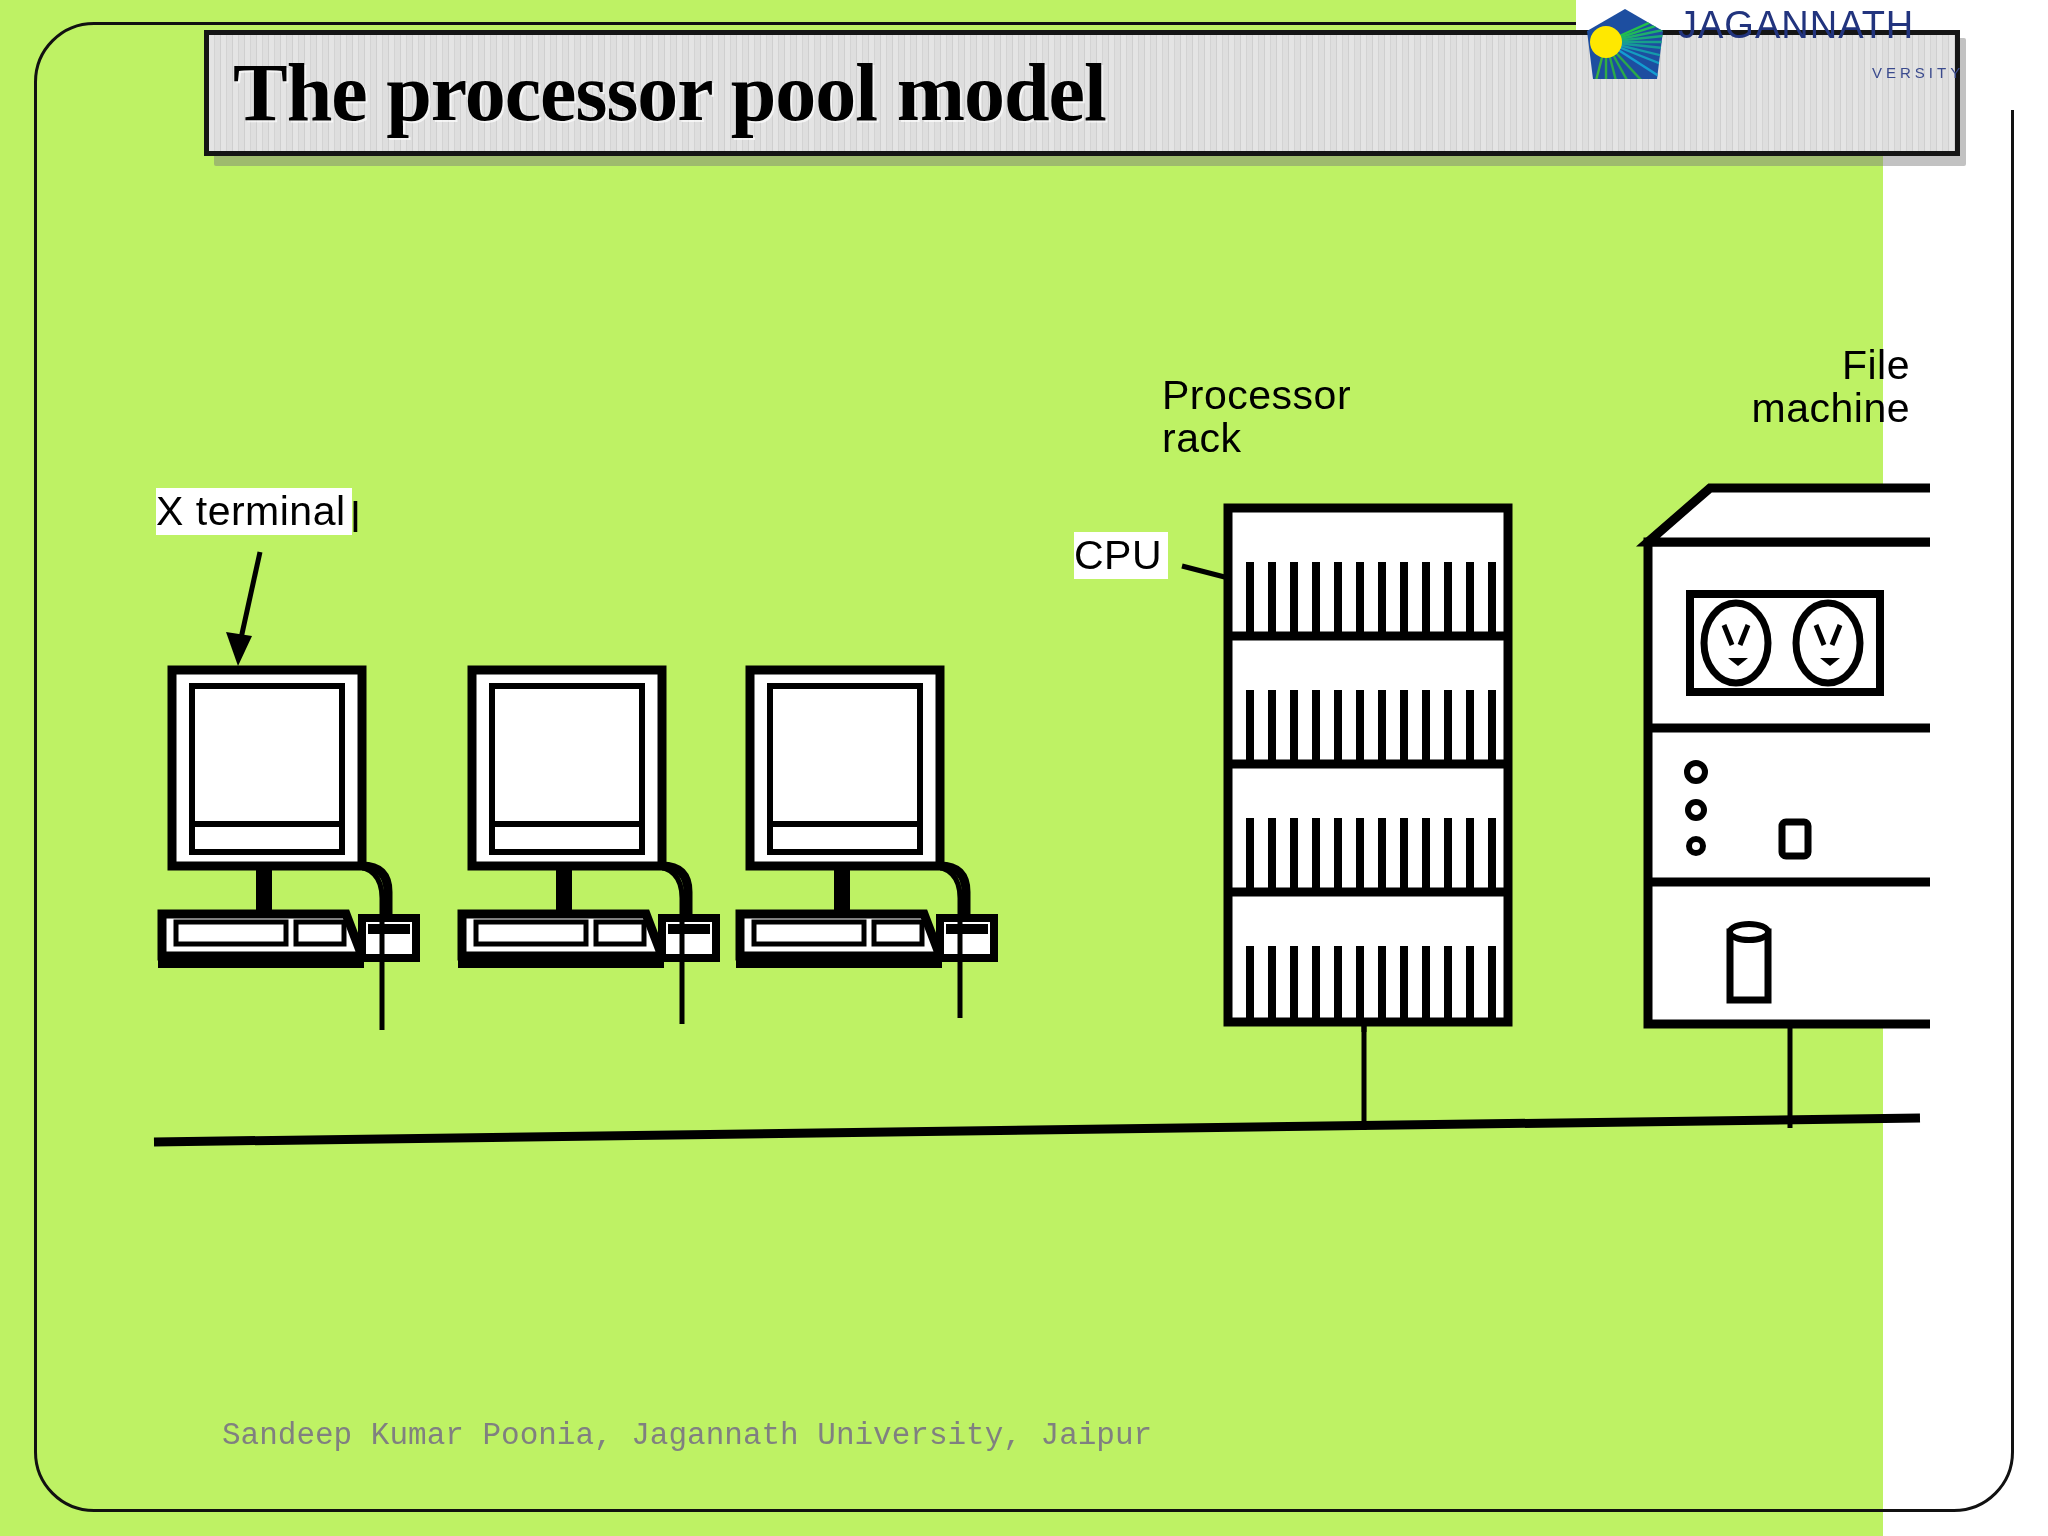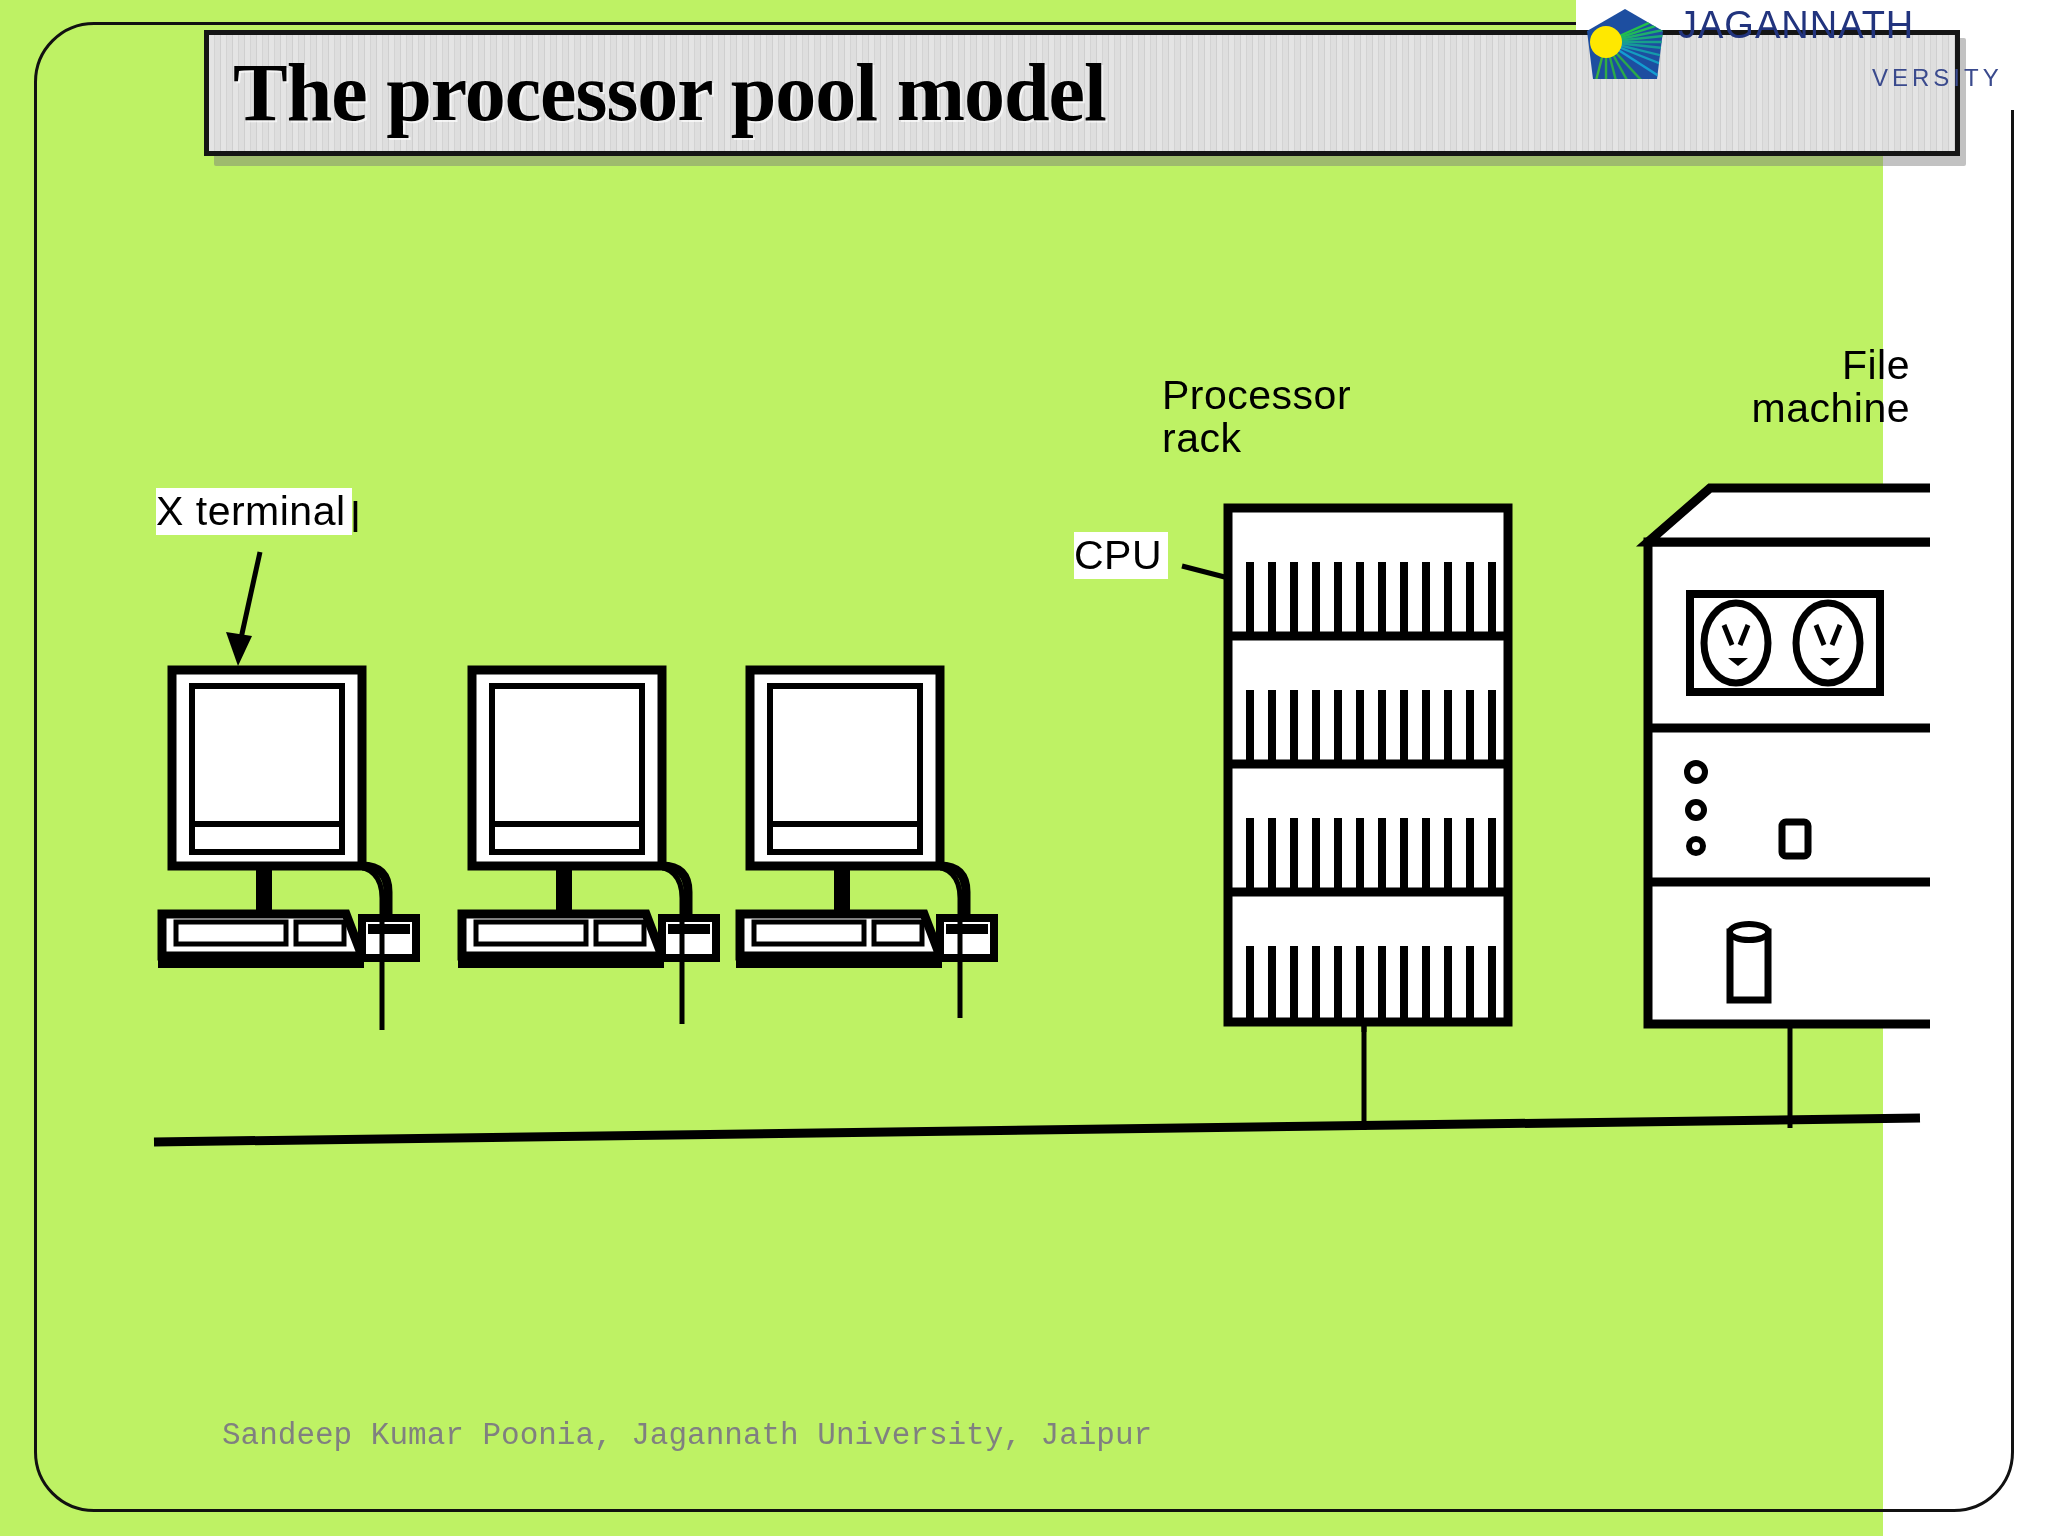--- a/index.html
+++ b/index.html
@@ -113,21 +113,21 @@
     font-weight: normal;
     color: #22347e;
     letter-spacing: 1px;
     white-space: nowrap;
   }
   .logo-sub {
     position: absolute;
     left: 290px;
     top: 62px;
     font-family: "Liberation Sans", sans-serif;
-    font-size: 24px;
+    font-size: 15px;
     letter-spacing: 4px;
     color: #3a4a8d;
     white-space: nowrap;
   }
 
   
   .bullet-row {
     position: absolute;
     left: 66px;
     top: 186px;

